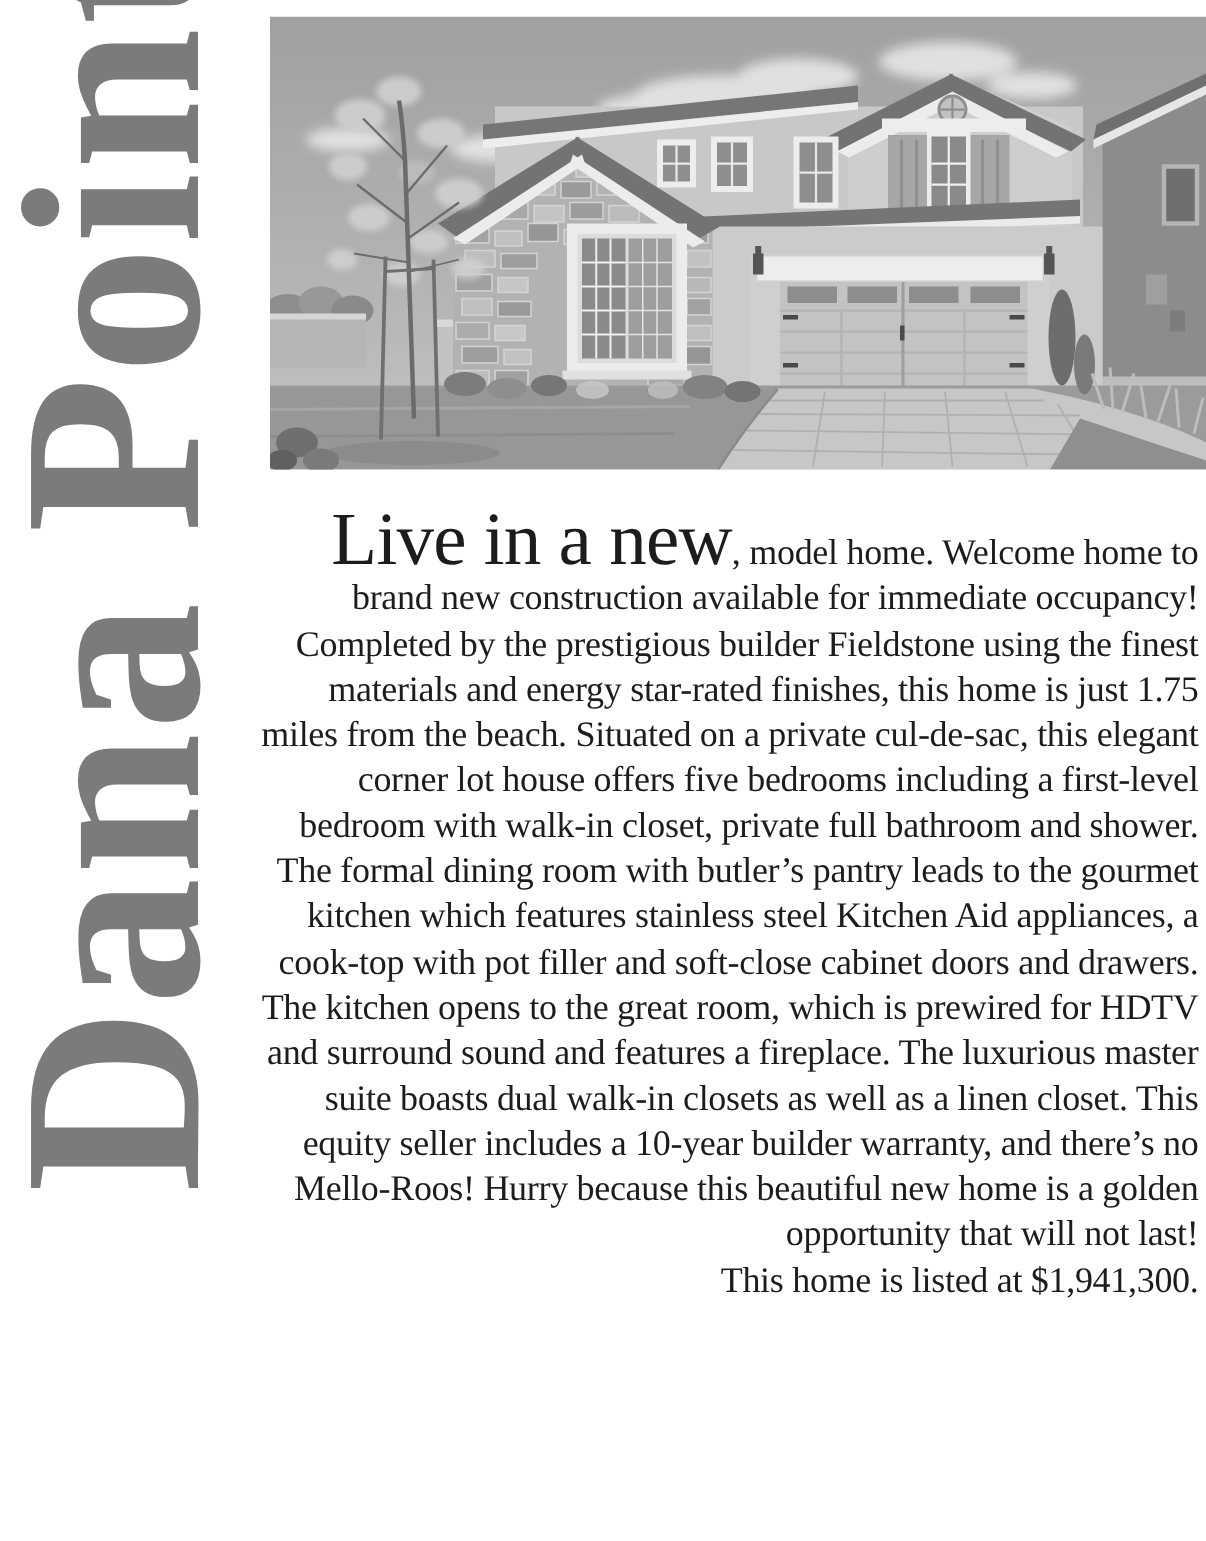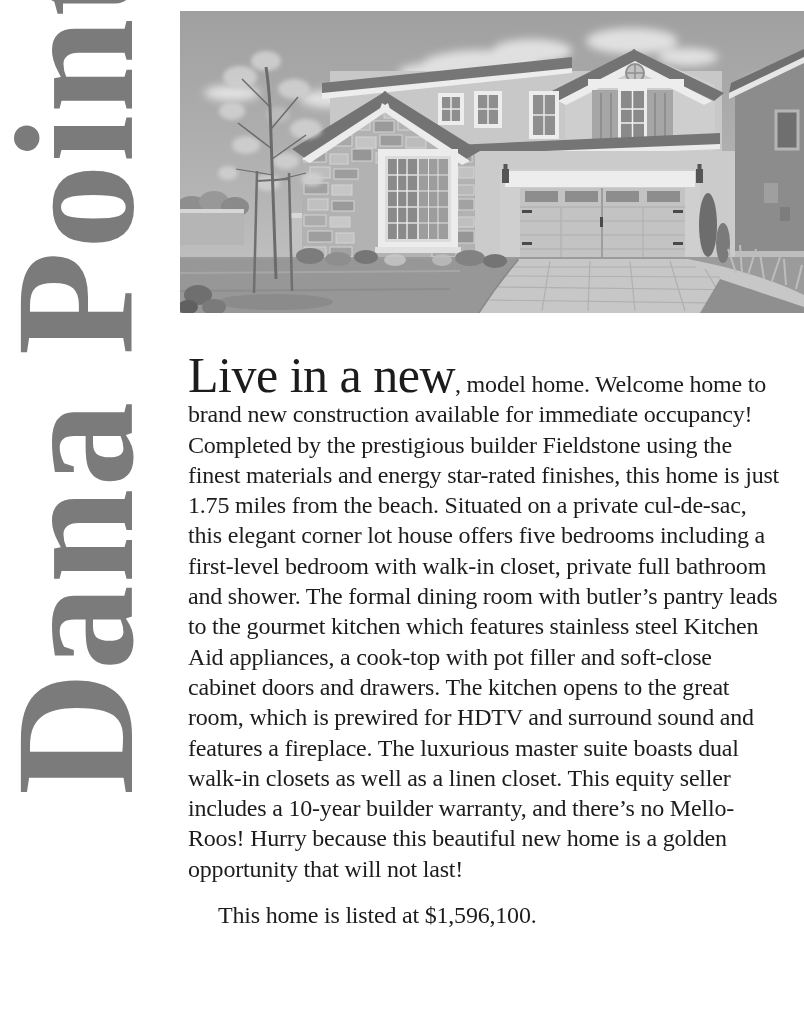--- a/index.html
+++ b/index.html
@@ -15,21 +15,21 @@
     color:#7b7b7b; letter-spacing:2px; white-space:nowrap;
   }
   
   figure.photo { position:absolute; left:180px; top:11px; width:624px; height:302px; margin:0; }
   figure.photo svg { display:block; }
   
   article.copy {
     position:absolute; left:172px; top:344px; width:627px;
     font-size:24px; line-height:30.3px; letter-spacing:-0.2px; text-align:left;
   }
-  article.copy p { margin:16px; }
+  article.copy p { margin:0;text-align:right; }
   .lead-in {
     font-size:50px; line-height:30.3px; letter-spacing:-0.5px; font-weight:normal;
   }
   p.indented { text-indent:30px; }
   p.italic { font-style:italic; }
 </style>
 </head>
 <body>
 
 <div class="page">
@@ -328,16 +328,16 @@
           <line x1="74" y1="282" x2="77" y2="160" stroke-width="2.5"></line>
           <line x1="112" y1="280" x2="109" y2="162" stroke-width="2.5"></line>
           <line x1="77" y1="170" x2="109" y2="168" stroke-width="2"></line>
         </g>
       </g>
     </svg>
   </figure>
 
   <article class="copy">
     <p><span class="lead-in">Live in a new</span><span>, model home. Welcome home to brand new construction available for immediate occupancy! Completed by the prestigious builder Fieldstone using the finest materials and energy star-rated finishes, this home is just 1.75 miles from the beach. Situated on a private cul-de-sac, this elegant corner lot house offers five bedrooms including a first-level bedroom with walk-in closet, private full bathroom and shower. The formal dining room with butler’s pantry leads to the gourmet kitchen which features stainless steel Kitchen Aid appliances, a cook-top with pot filler and soft-close cabinet doors and drawers. The kitchen opens to the great room, which is prewired for HDTV and surround sound and features a fireplace. The luxurious master suite boasts dual walk-in closets as well as a linen closet. This equity seller includes a 10-year builder warranty, and there’s no Mello-Roos! Hurry because this beautiful new home is a golden opportunity that will not last!</span></p>
-    <p class="indented">This home is listed at $1,596,100.</p>
+    <p class="indented">This home is listed at $1,941,300.</p>
   </article>
 
 </div>
 
 </body></html>

